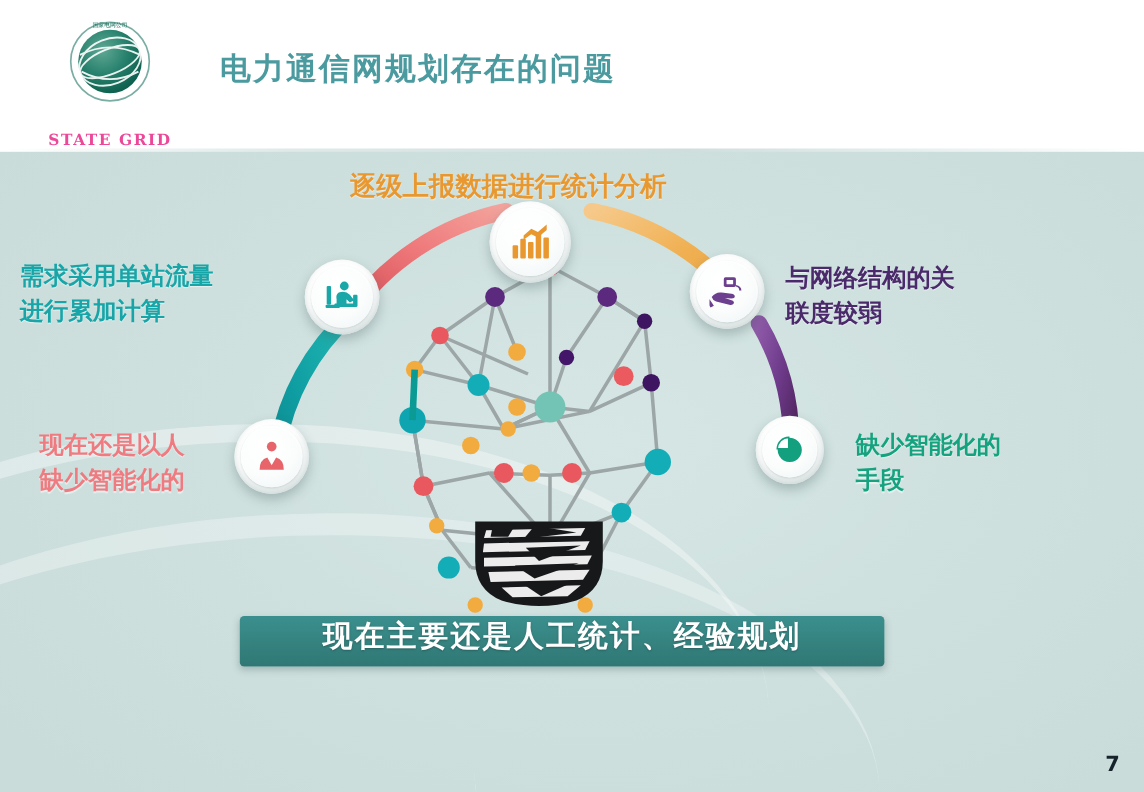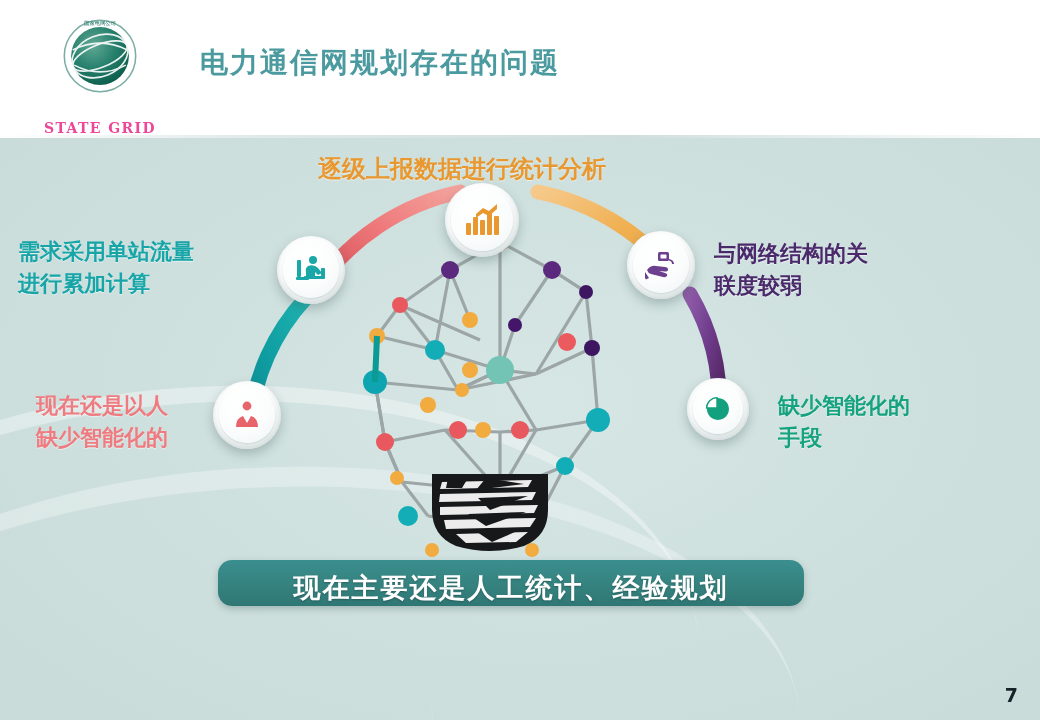--- a/index.html
+++ b/index.html
@@ -121,23 +121,23 @@
   #lbl-top   {left:318px;top:156px;font-size:24px;line-height:26px;}
   #lbl-left  {left:18px;top:236px;}
   #lbl-right {left:714px;top:238px;}
   #lbl-bl    {left:36px;top:390px;}
   #lbl-br    {left:778px;top:390px;}
 
   
   #banner{
     position:absolute;left:218px;top:560px;width:586px;height:46px;
     background:linear-gradient(to bottom,#3a8f8e 0%,#35827f 55%,#2f7775 100%);
-    border-radius:14px;
+    border-radius:4px;
     box-shadow:0 3px 7px rgba(60,90,90,0.3);
-    display:flex;align-items:flex-end;justify-content:center;
+    display:flex;align-items:flex-start;justify-content:center;
     z-index:12;
   }
   #banner-text{
     color:#ffffff;font-size:27px;font-weight:bold;letter-spacing:2px;
     white-space:nowrap;
     text-shadow:0 1px 2px rgba(0,0,0,0.25);
   }
 
   #page-number{
     position:absolute;right:22px;bottom:14px;

